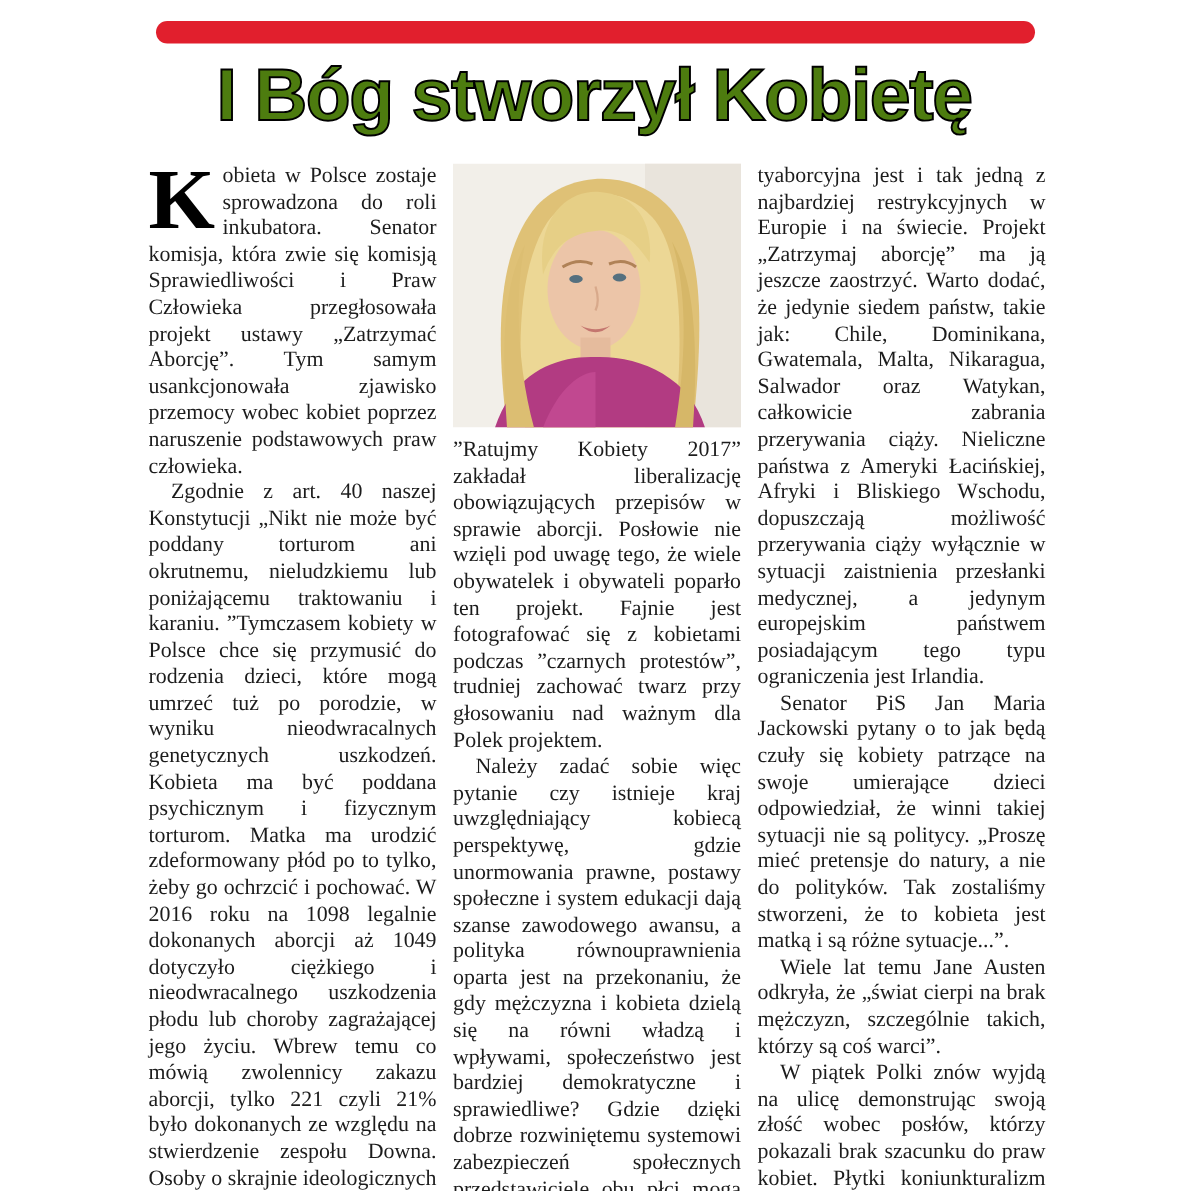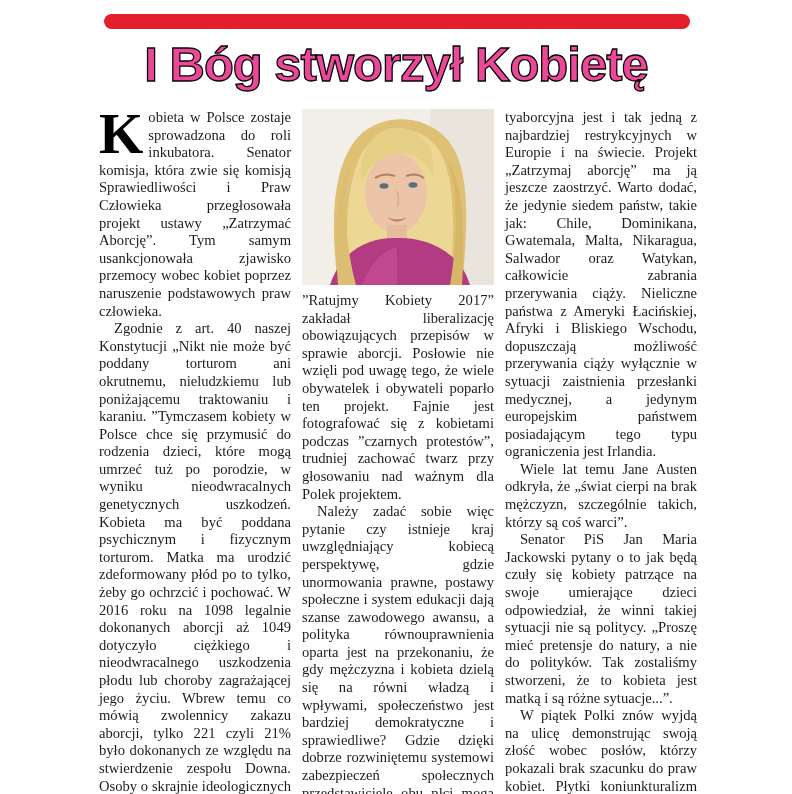--- a/index.html
+++ b/index.html
@@ -1,21 +1,21 @@
 <!DOCTYPE html>
 <html><head>
 <meta charset="utf-8">
 <style>
   html,body{margin:0;padding:0;background:#ffffff;}
   #page{position:relative;width:792px;height:794px;background:#ffffff;overflow:hidden;
         font-family:"Liberation Serif",serif;color:#1c1c1c;}
   .red-bar{position:absolute;left:104px;top:14px;width:586px;height:15px;border-radius:8px;}
   .headline{position:absolute;left:0;top:36px;width:100%;text-align:center;
             font-family:"Liberation Sans",sans-serif;font-weight:bold;font-size:49px;
-            letter-spacing:-1px;color:#ec4899;-webkit-text-stroke:1.3px #000;}
+            letter-spacing:-1px;color:#4d7c0f;-webkit-text-stroke:1.3px #000;}
   .columns{position:absolute;left:99px;top:109px;width:597px;display:flex;gap:11px;}
   .col{width:192px;flex:0 0 192px;}
   .col p{margin:0;font-size:14.6px;line-height:17.6px;text-align:justify;
          text-justify:inter-word;color:#1c1c1c;}
   .col p.indent{text-indent:15px;}
   .dropcap{float:left;font-size:57px;line-height:46px;padding:2px 5px 0 0;
            font-weight:bold;font-family:"Liberation Serif",serif;color:#000;}
   .photo{width:192px;height:176px;margin:0 0 7px 0;display:block;}
 </style>
 </head>
@@ -55,20 +55,20 @@
         <path d="M36,176 C32,120 34,80 48,54 C40,90 44,140 54,176 Z" fill="#dcbe72"></path>
         <path d="M160,176 C164,116 160,76 146,52 C158,90 154,140 148,176 Z" fill="#d6b768"></path>
       </svg>
       <p>”Ratujmy Kobiety 2017” zakładał liberalizację obowiązujących przepisów w sprawie aborcji. Posłowie nie wzięli pod uwagę tego, że wiele obywatelek i obywateli poparło ten projekt. Fajnie jest fotografować się z kobietami podczas ”czarnych protestów”, trudniej zachować twarz przy głosowaniu nad ważnym dla Polek projektem.</p>
       <p class="indent">Należy zadać sobie więc pytanie czy istnieje kraj uwzględniający kobiecą perspektywę, gdzie unormowania prawne, postawy społeczne i system edukacji dają szanse zawodowego awansu, a polityka równouprawnienia oparta jest na przekonaniu, że gdy mężczyzna i kobieta dzielą się na równi władzą i wpływami, społeczeństwo jest bardziej demokratyczne i sprawiedliwe? Gdzie dzięki dobrze rozwiniętemu systemowi zabezpieczeń społecznych przedstawiciele obu płci mogą łatwiej godzić pracę zawodowa z życiem rodzinnym? A bezpłatna antykoncepcja chroni przed niechcianą ciążą? Taką politykę prowadzi od dłuższego czasu Szwecja, do której Polsce coraz dalej.</p>
 
     </div>
 
     <div class="col">
       <p>tyaborcyjna jest i tak jedną z najbardziej restrykcyjnych w Europie i na świecie. Projekt „Zatrzymaj aborcję” ma ją jeszcze zaostrzyć. Warto dodać, że jedynie siedem państw, takie jak: Chile, Dominikana, Gwatemala, Malta, Nikaragua, Salwador oraz Watykan, całkowicie zabrania przerywania ciąży. Nieliczne państwa z Ameryki Łacińskiej, Afryki i Bliskiego Wschodu, dopuszczają możliwość przerywania ciąży wyłącznie w sytuacji zaistnienia przesłanki medycznej, a jedynym europejskim państwem posiadającym tego typu ograniczenia jest Irlandia.</p>
+      <p class="indent">Senator PiS Jan Maria Jackowski pytany o to jak będą czuły się kobiety patrzące na swoje umierające dzieci odpowiedział, że winni takiej sytuacji nie są politycy. „Proszę mieć pretensje do natury, a nie do polityków. Tak zostaliśmy stworzeni, że to kobieta jest matką i są różne sytuacje...”.</p>
       <p class="indent">Wiele lat temu Jane Austen odkryła, że „świat cierpi na brak mężczyzn, szczególnie takich, którzy są coś warci”.</p>
-      <p class="indent">Senator PiS Jan Maria Jackowski pytany o to jak będą czuły się kobiety patrzące na swoje umierające dzieci odpowiedział, że winni takiej sytuacji nie są politycy. „Proszę mieć pretensje do natury, a nie do polityków. Tak zostaliśmy stworzeni, że to kobieta jest matką i są różne sytuacje...”.</p>
       <p class="indent">W piątek Polki znów wyjdą na ulicę demonstrując swoją złość wobec posłów, którzy pokazali brak szacunku do praw kobiet. Płytki koniunkturalizm jest w polityce niewybaczalny. To już nie te czasy, żeby kobiety grały rolę wystraszonych dziewczynek. Trzeba walczyć o swoją godność. Presja ma sens.</p>
 
     </div>
 
   </div>
 </div>
 
 </body></html>

